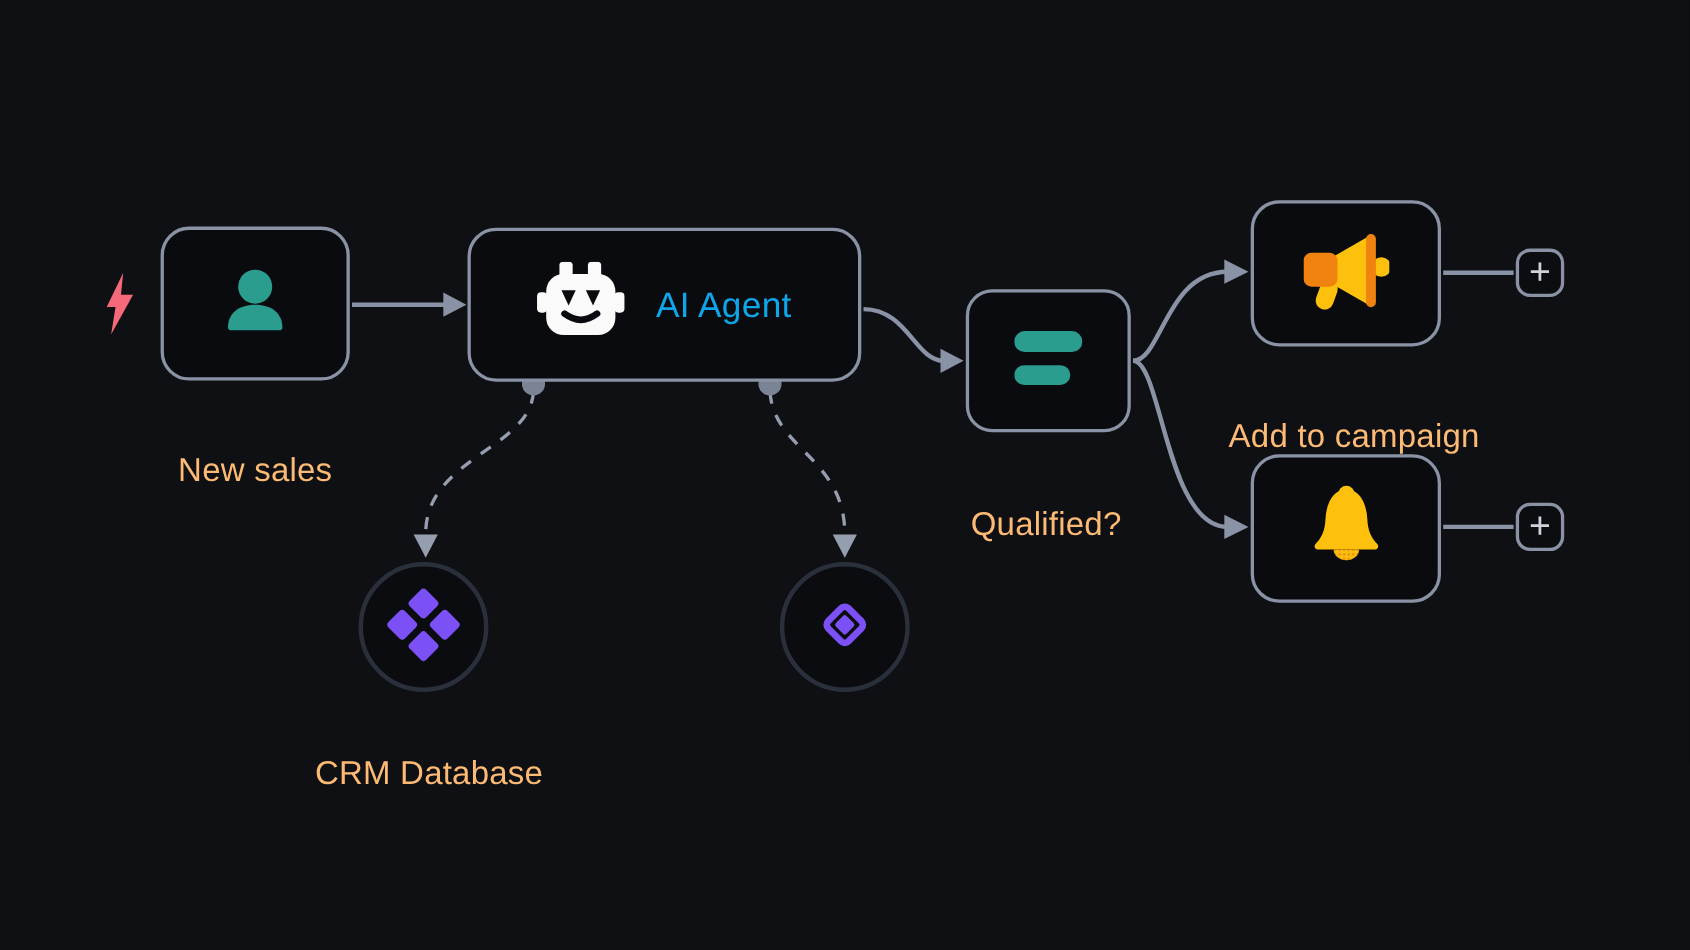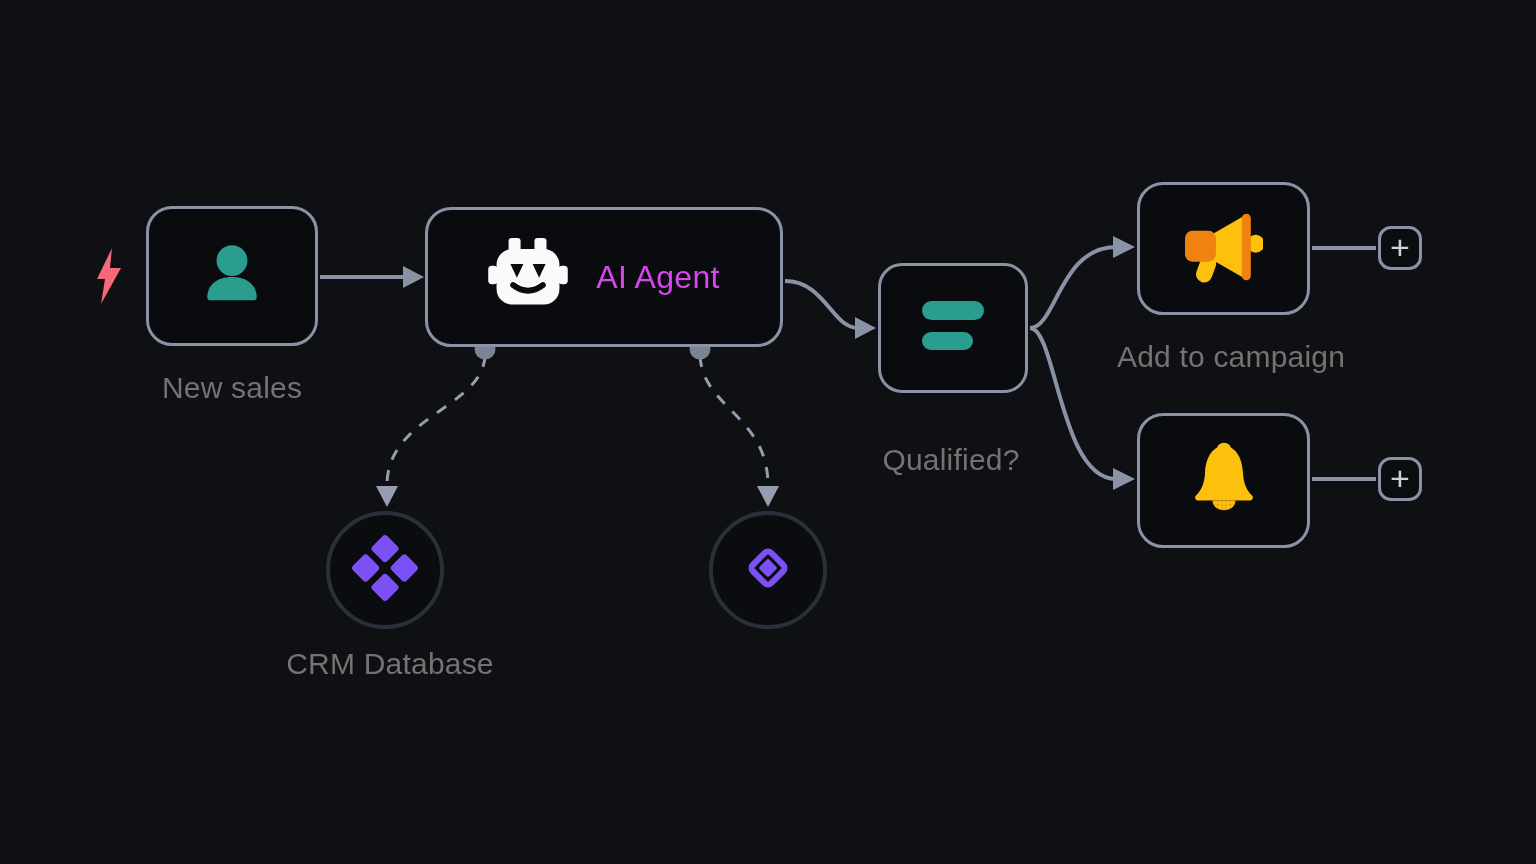--- a/index.html
+++ b/index.html
@@ -29,30 +29,31 @@
     position:absolute;
     background:#0B0C0F;
     border:4px solid #2A303B;
     border-radius:50%;
     display:flex;align-items:center;justify-content:center;
     box-sizing:border-box;
   }
   .subnode-crm{left:326px;top:511px;width:118px;height:118px;}
   .subnode-email{left:709px;top:511px;width:118px;height:118px;}
 
-  .agent-title{font-size:32px;font-weight:500;color:#d946ef;letter-spacing:.3px;}
+  .agent-title{font-size:32px;font-weight:500;color:#0ea5e9;letter-spacing:.3px;}
 
   .lbl{
     position:absolute;
     font-size:30px;font-weight:500;letter-spacing:.2px;
-    color:#737373;white-space:nowrap;
+    color:#fdba74;white-space:nowrap;
     transform:translateX(-50%);
+    margin-top:40px;
   }
   .lbl-newlead{left:232px;top:371px;}
-  .lbl-qualified{left:951px;top:443px;}
+  .lbl-qualified{left:951px;top:420px;}
   .lbl-campaign{left:1231px;top:340px;}
   .lbl-notify{left:1223px;top:573px;}
   .lbl-crm{left:390px;top:647px;}
   .lbl-email{left:768px;top:648px;}
 
   .plus-btn{
     position:absolute;width:44px;height:44px;box-sizing:border-box;
     border:3px solid #8A93A5;border-radius:13px;background:#0C0D10;
     display:flex;align-items:center;justify-content:center;
     color:#CDD2DB;font-size:34px;font-weight:300;line-height:1;

